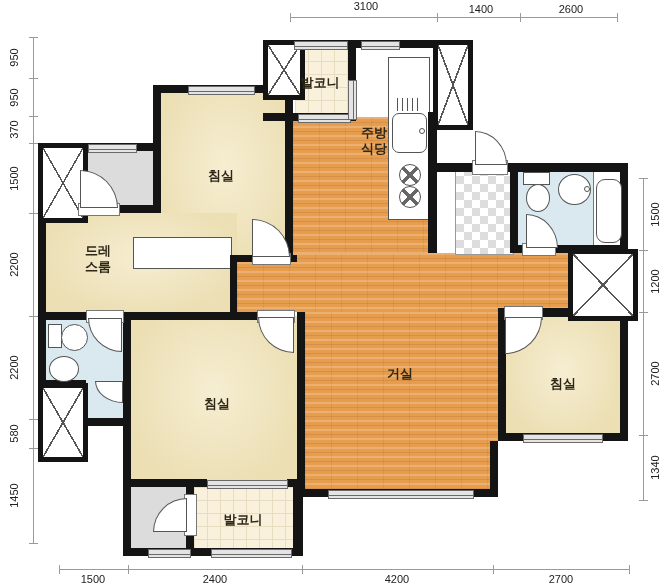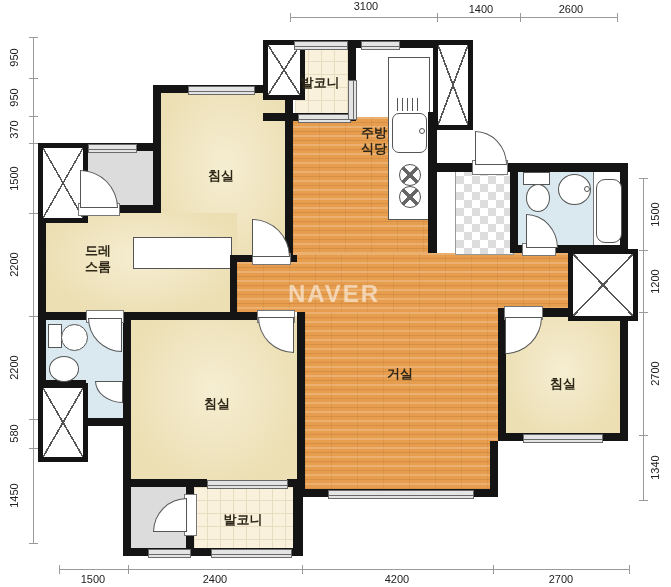--- a/index.html
+++ b/index.html
@@ -173,21 +173,20 @@
     <span style="display:block;">주방</span>
     <span style="display:block;">식당</span>
   </div>
   <div class="lbl" style="left:98px;top:259px;">
     <span style="display:block;">드레</span>
     <span style="display:block;text-align:center;">스룸</span>
   </div>
   <div class="lbl" style="left:320px;top:83px;">발코니</div>
   <div class="lbl" style="left:243px;top:520px;">발코니</div>
 
-  <div class="wm" style="left:334px;top:294px;">NAVER</div>
 
   <div class="dl" style="left:290px;top:17px;width:328px;height:1px;"></div>
   <div class="dl" style="left:290px;top:13px;width:1px;height:9px;"></div>
   <div class="dl" style="left:437px;top:13px;width:1px;height:9px;"></div>
   <div class="dl" style="left:520px;top:13px;width:1px;height:9px;"></div>
   <div class="dl" style="left:617px;top:13px;width:1px;height:9px;"></div>
 
   <div class="dl" style="left:59px;top:569px;width:571px;height:1px;"></div>
   <div class="dl" style="left:59px;top:565px;width:1px;height:9px;"></div>
   <div class="dl" style="left:128px;top:565px;width:1px;height:9px;"></div>

